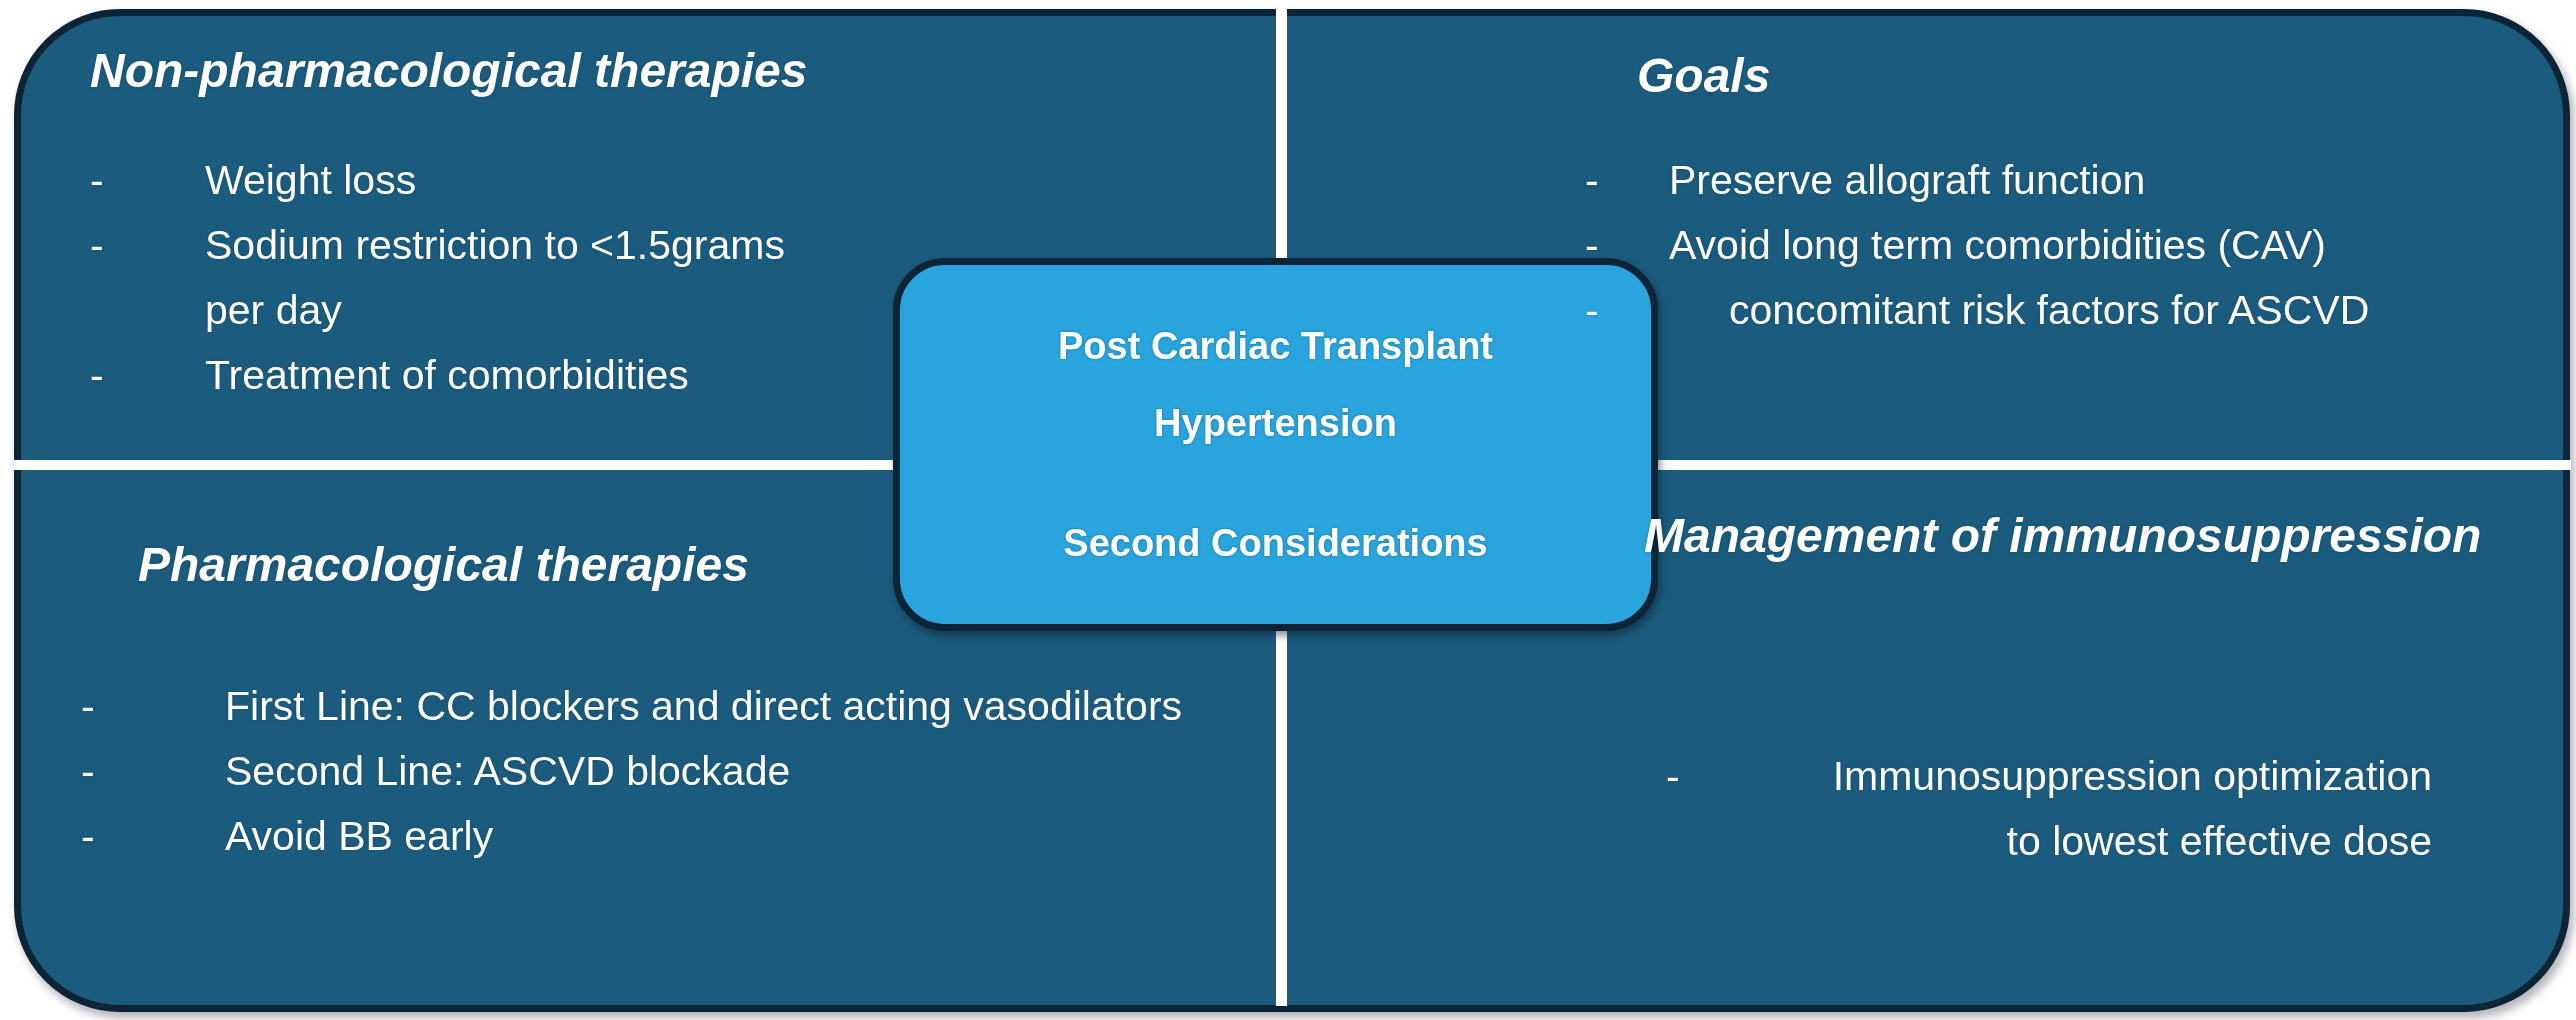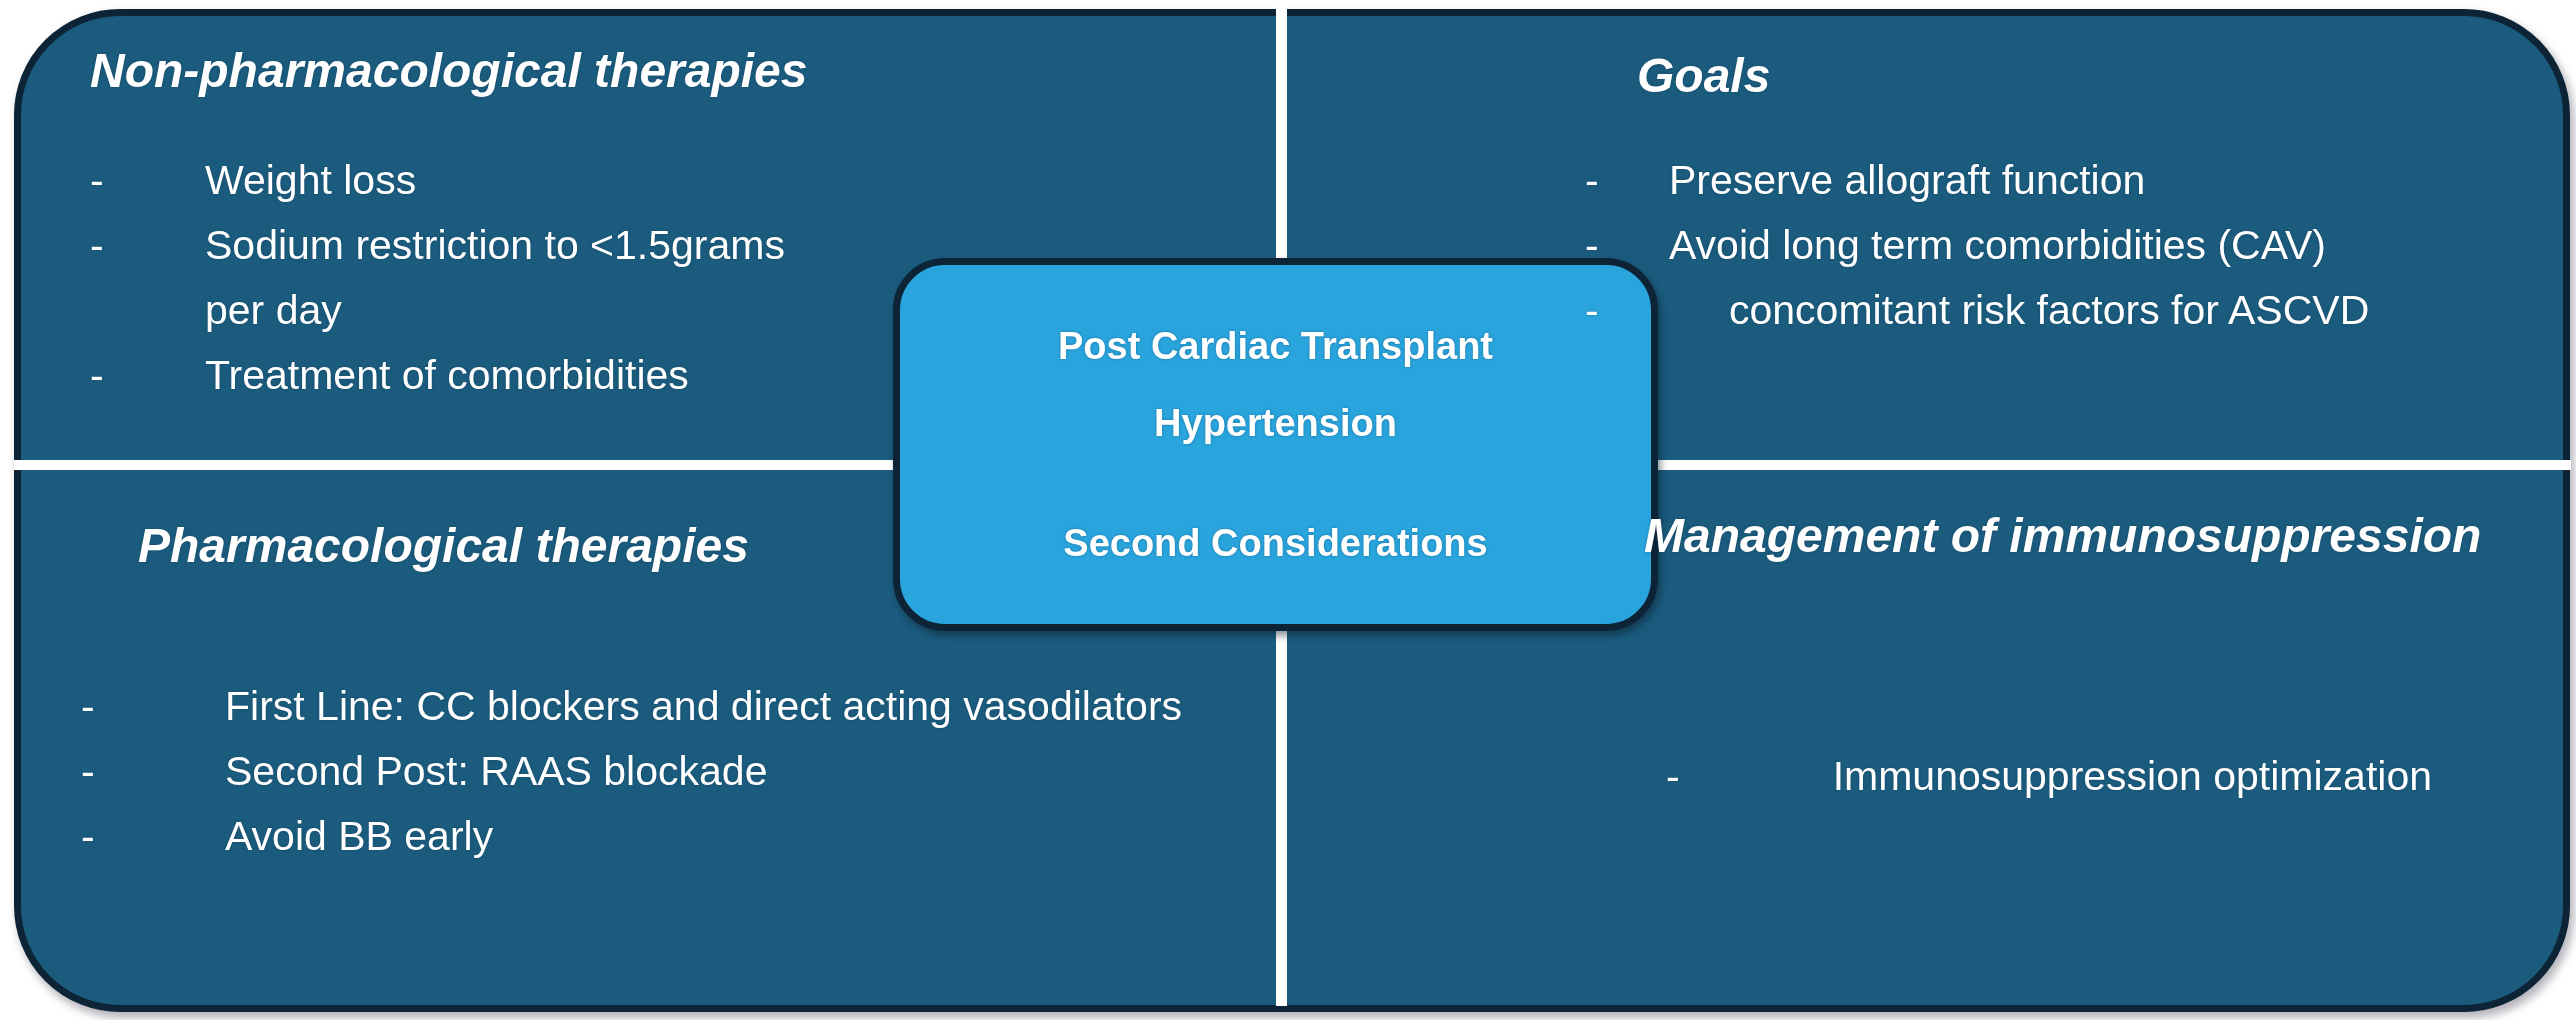--- a/index.html
+++ b/index.html
@@ -39,21 +39,21 @@
     text-shadow:0 0 2.7px rgba(10,30,50,0.35);
   }
   .center-box .gap { margin-top:43px; }
   
   .q-title {
     position:absolute; font-weight:bold; font-size:48px; line-height:1.1;
     white-space:nowrap; z-index:5; text-shadow:0 0 2.7px rgba(10,30,50,0.35);font-style:italic;
   }
   .q-title.tl { left:90px;  top:45px;  }
   .q-title.tr { left:1637px; top:50px;  }
-  .q-title.bl { left:138px;  top:520px; }
+  .q-title.bl { left:138px;  top:539px; }
   .q-title.br { left:1644px; top:510px; }
   
   ul.blist {
     position:absolute; list-style:none; margin:0; padding:0;
     font-size:41px; z-index:5; text-shadow:0 0 2.7px rgba(10,30,50,0.3);
   }
   ul.blist li { display:flex; align-items:flex-start; }
   ul.blist .dash { display:block; flex:0 0 auto; line-height:65px; }
   ul.blist .line { line-height:65px; white-space:nowrap; }
   ul.quad-tl { left:90px;  top:148px; } ul.quad-tl .dash { width:115px; }
@@ -122,37 +122,38 @@
   <ul class="blist quad-bl">
       <li>
         <span class="dash">-</span>
         <div class="lines">
           <div class="line line1">First Line: CC blockers and direct acting vasodilators</div>
         </div>
       </li>
       <li>
         <span class="dash">-</span>
         <div class="lines">
-          <div class="line line1">Second Post: RAAS blockade</div>
+          <div class="line line1">Second Line: ASCVD blockade</div>
         </div>
       </li>
       <li>
         <span class="dash">-</span>
         <div class="lines">
           <div class="line line1">Avoid BB early</div>
         </div>
       </li>
     </ul>
 
   <div class="q-title br">Management of immunosuppression</div>
   <ul class="blist quad-br">
       <li>
         <span class="dash">-</span>
         <div class="lines">
           <div class="line line1">Immunosuppression optimization</div>
+          <div class="line line2">to lowest effective dose</div>
         </div>
       </li>
     </ul>
 
   <div class="center-box">
     <div>Post Cardiac Transplant</div>
     <div>Hypertension</div>
     <div class="gap">Second Considerations</div>
   </div>
 </div>

